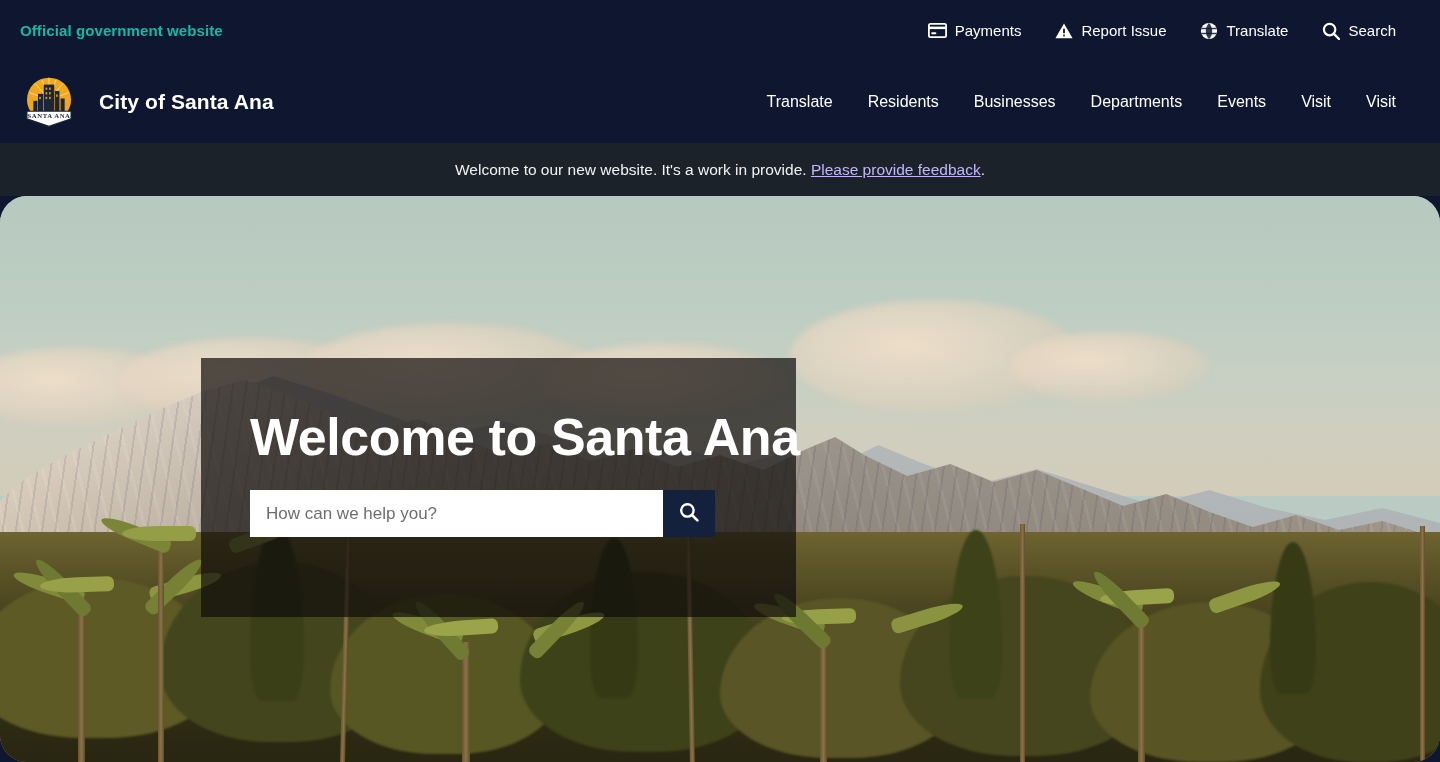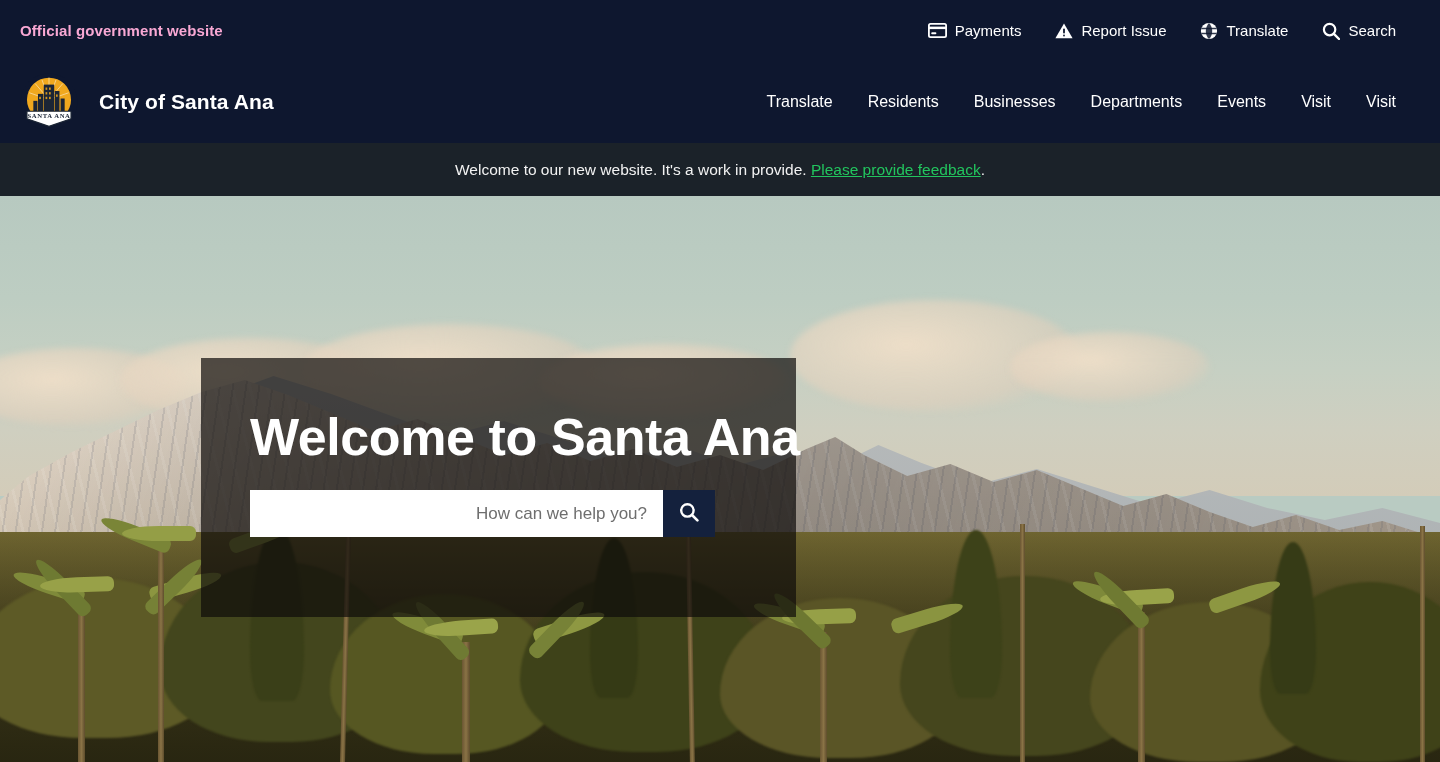--- a/index.html
+++ b/index.html
@@ -21,21 +21,21 @@
   
   .utility-bar {
     position: relative;
     height: 61px;
     background: #0e172f;
     display: flex;
     align-items: center;
     padding: 0 44px 0 20px;
   }
   .gov-label {
-    color: #f9a8d4;
+    color: #14b8a6;
     font-size: 15px;
     font-weight: bold;
     letter-spacing: .1px;
     text-align: center;
   }
   .utility-links {
     margin-left: auto;
     display: flex;
     align-items: center;
     gap: 34px;
@@ -98,31 +98,32 @@
     background: #1b2229;
     display: flex;
     align-items: center;
     justify-content: center;
   }
   .announce-text {
     color: #f2f2f2;
     font-size: 15.5px;
   }
   .announce-link {
-    color: #22c55e;
+    color: #c4b5fd;
     text-decoration: underline;
     cursor: pointer;
   }
 
   
   .hero {
     position: relative;
     height: 566px;
     overflow: hidden;
     background: #b9cbc2;
+    border-radius: 27px;
   }
 
   .photo { position: absolute; inset: 0; }
 
   
   .sky {
     position: absolute;
     left: 0; right: 0; top: 0;
     height: 300px;
     background: linear-gradient(180deg,
@@ -271,21 +272,20 @@
   }
   .hero-search input {
     flex: 1 1 auto;
     border: none;
     outline: none;
     background: #ffffff;
     font-family: "Liberation Sans", sans-serif;
     font-size: 17px;
     color: #a21caf;
     padding: 0 16px;
-    text-align: right;
   }
   .hero-search input::placeholder { color: #6e6e6e; }
   .hero-search button {
     flex: none;
     width: 52px;
     border: none;
     background: #14213d;
     cursor: pointer;
     display: flex;
     align-items: center;

